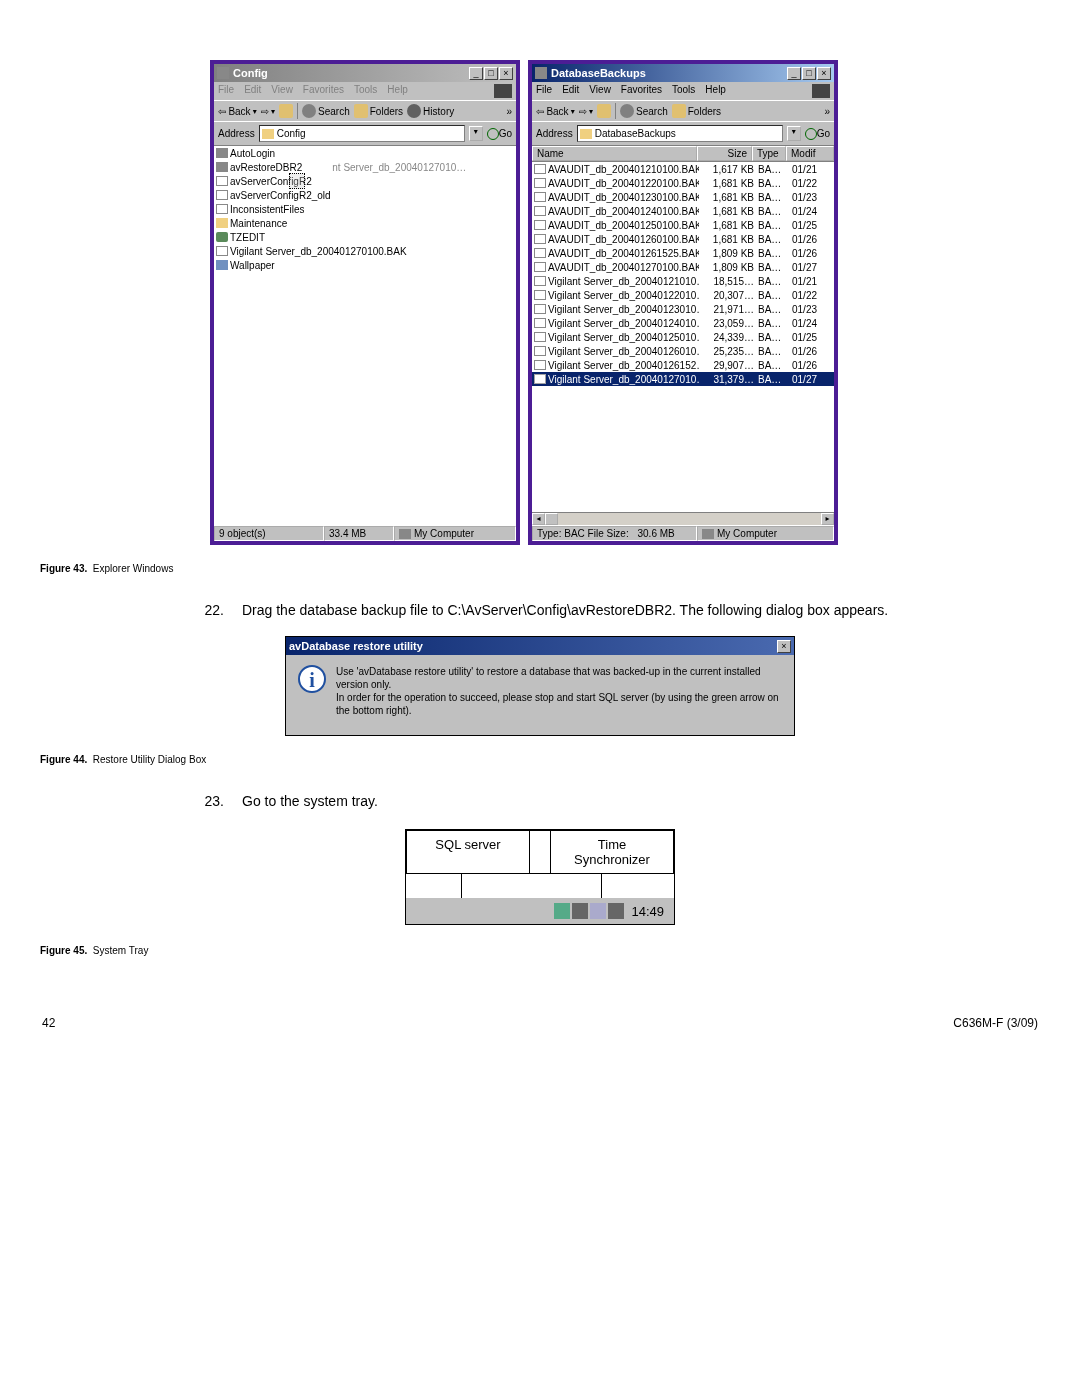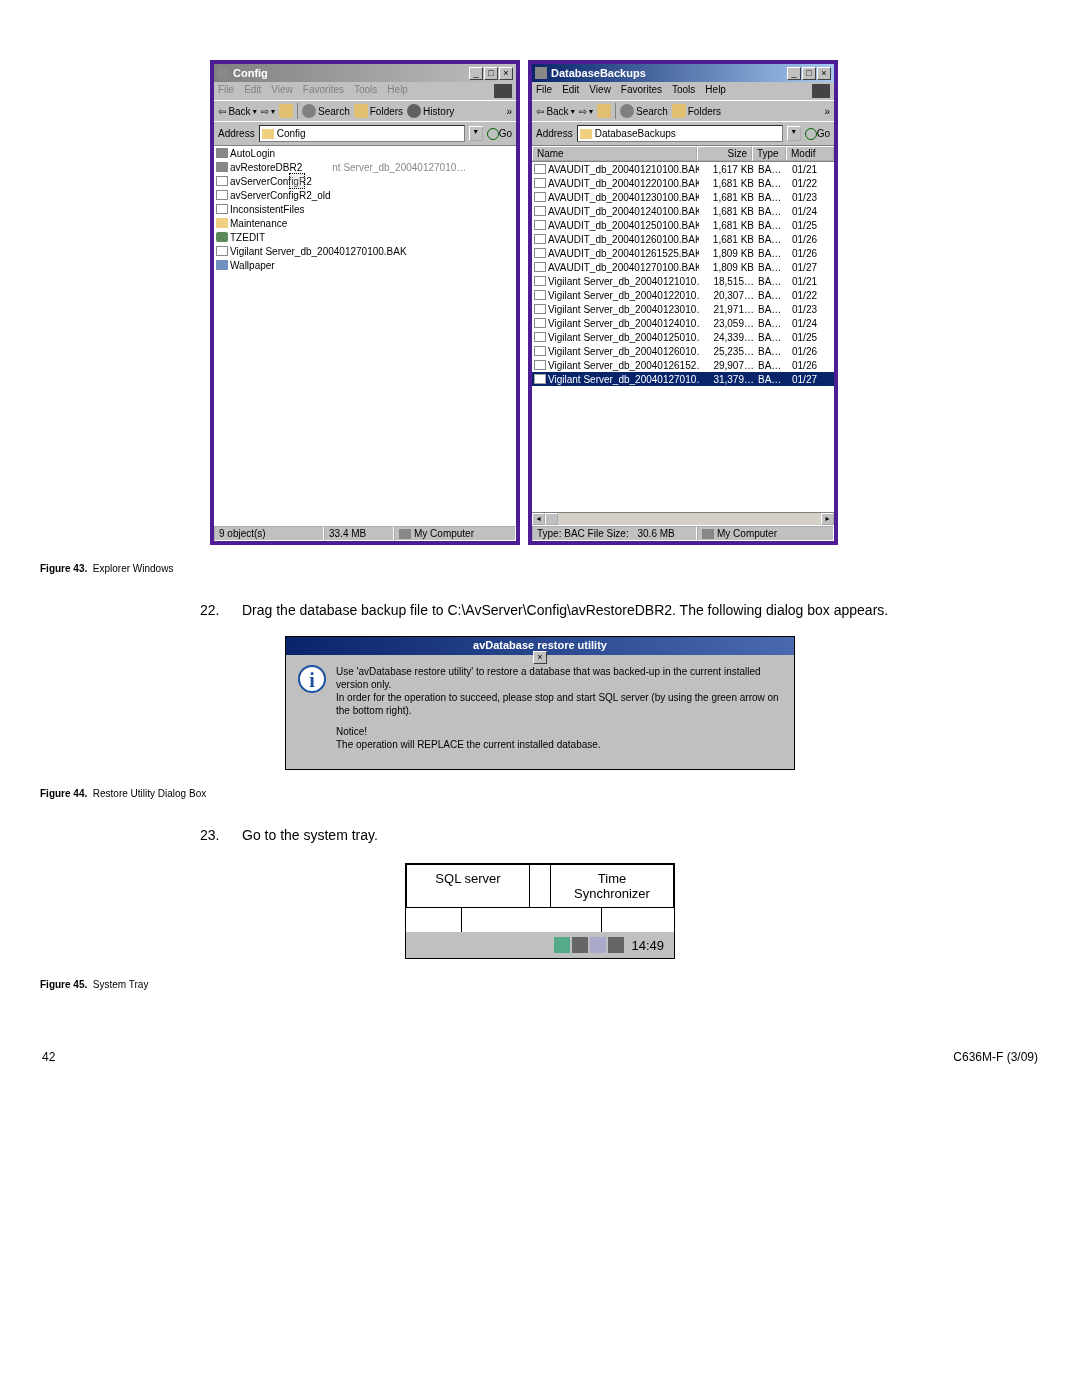--- a/index.html
+++ b/index.html
@@ -129,29 +129,30 @@
   }
 
   .caption {
     text-align: left; font-size: 10px; margin: 18px 0 28px 0;
   }
   .caption b { font-weight: bold; }
 
   .step {
     font-size: 14px; margin: 8px 0 18px 0; display: flex; gap: 18px;
     margin-left: 160px;
+    text-align: right;
   }
   .step .num { min-width: 24px; }
 
   .dialog {
     width: 510px; margin: 0 auto; border: 1px solid #000;
     font-family: Tahoma, sans-serif; font-size: 10px;
     background: #c0c0c0;
   }
-  .dialog .titlebar { background: linear-gradient(to right, #08246b, #4a6ab0); flex-direction: column; }
+  .dialog .titlebar { background: linear-gradient(to right, #08246b, #4a6ab0); }
   .dialog-body { padding: 10px 12px; display: flex; gap: 10px; }
   .dialog-body .info-ico {
     width: 28px; height: 28px; border-radius: 50%; background: #fff;
     color: #2050a0; font-weight: bold; font-size: 20px; text-align: center;
     line-height: 26px; border: 2px solid #2050a0; flex-shrink: 0;
     font-family: Georgia, serif;
   }
   .dialog-body .msg { font-size: 10px; line-height: 1.3; }
   .dialog-body .msg p { margin: 0 0 8px 0; }
   .dialog .btn-row { text-align: center; padding-bottom: 10px; }
@@ -508,21 +509,20 @@
     <div class="titlebar">
       <div class="t-title">avDatabase restore utility</div>
       <div class="t-btns">
           <div class="t-btn">×</div>
         </div>
     </div>
     <div class="dialog-body">
       <div class="info-ico">i</div>
       <div class="msg">
         <p><span>Use 'avDatabase restore utility' to restore a database that was backed-up in the current installed version only.</span><br><span>In order for the operation to succeed, please stop and start SQL server (by using the green arrow on the bottom right).</span></p>
-        <p><span>Notice!</span><br><span>The operation will REPLACE the current installed database.</span></p>
       </div>
     </div>
   </div>
 
   <div class="caption">
     <b>Figure 44.</b>&nbsp;&nbsp;<span>Restore Utility Dialog Box</span>
   </div>
 
   <div class="step">
     <span class="num">23.</span>

